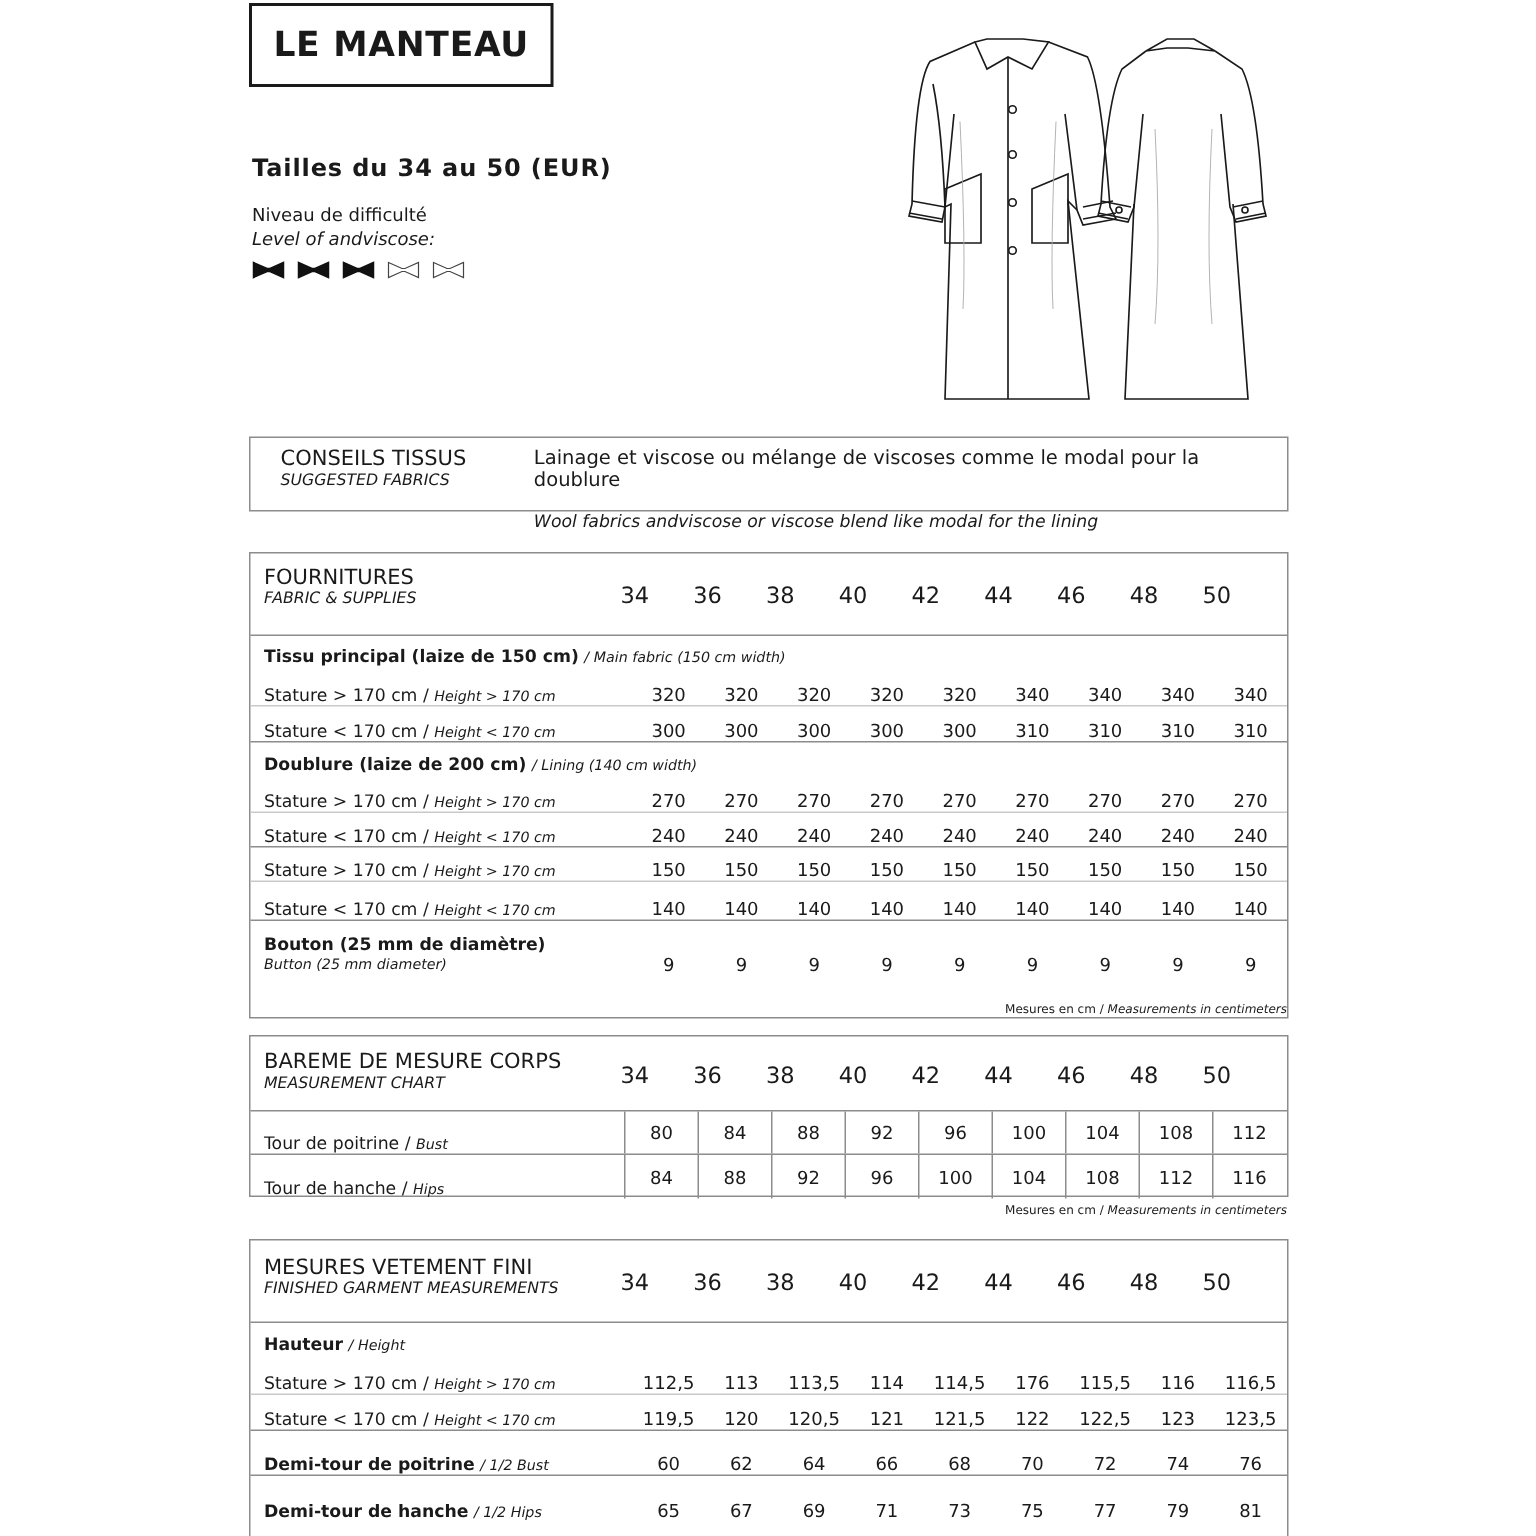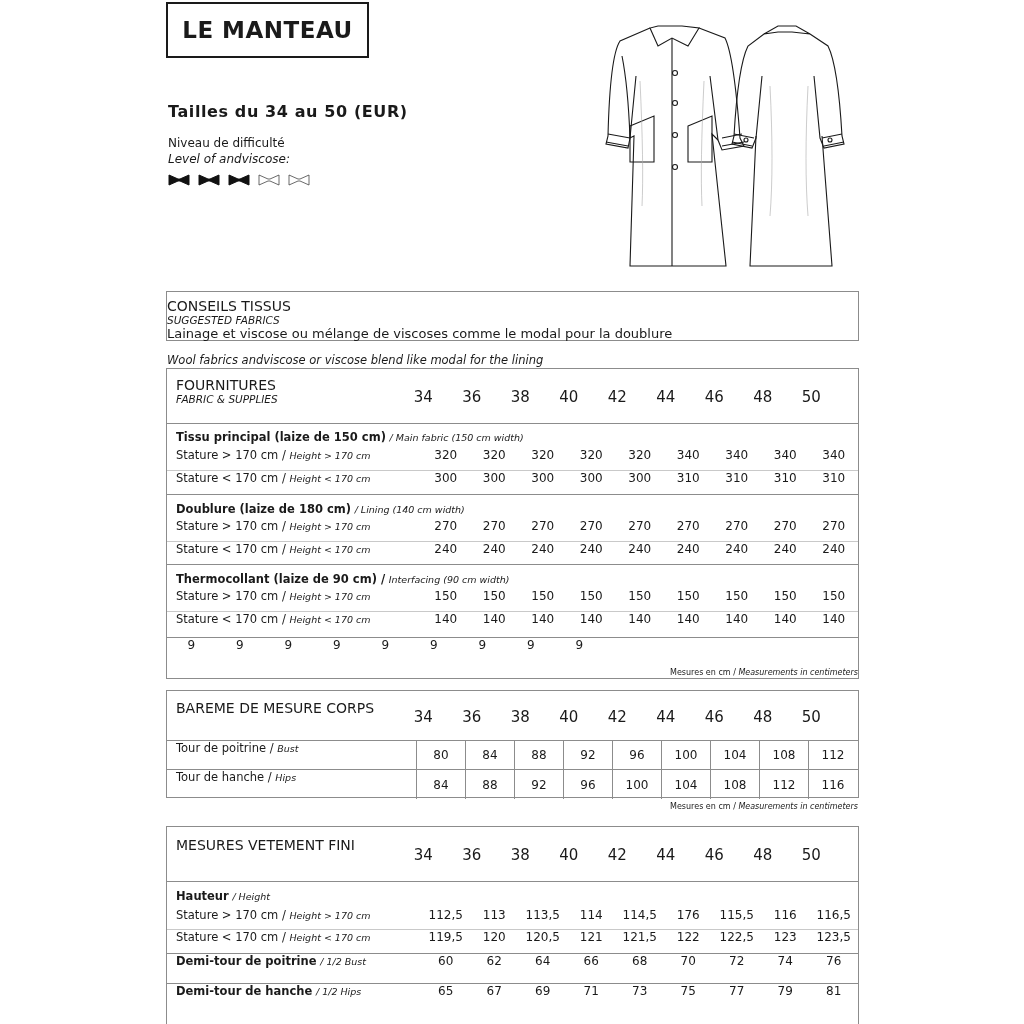--- a/index.html
+++ b/index.html
@@ -15,29 +15,29 @@
   .bows { position: absolute; left: 168px; top: 174px; display: flex; gap: 8px; }
   .bow { width: 22px; height: 12px; }
 
   .drawing { position: absolute; left: 600px; top: 16px; width: 260px; height: 256px; }
 
   .box { position: absolute; left: 166px; width: 693px; border: 1px solid #8c8c8c; }
   .hdr-fr { font-size: 14px; }
   .hdr-en { font-size: 10.5px; font-style: italic; }
 
   
-  .conseils { top: 291px; height: 50px; display: flex; padding: 6px 0; flex-direction: column; }
+  .conseils { top: 291px; height: 50px; display: flex; padding: 6px 20px; }
   .conseils .left { width: 177px; }
   .conseils .right { font-size: 13px; }
   .conseils .right .en { font-size: 11.5px; font-style: italic; margin-top: 12px; }
 
   .sizes { position: absolute; left: 232px; display: flex; }
   .sizes div { width: 48.5px; text-align: center; font-size: 15px; }
 
-  .row { position: relative; display: flex; align-items: flex-start; font-size: 11.5px; }
+  .row { position: relative; display: flex; align-items: flex-end; font-size: 11.5px; }
   .row .label { padding-left: 9px; width: 258px; white-space: nowrap; }
   .row .label i { font-size: 9.5px; }
   .row .label b { font-weight: bold; }
   .row .vals { display: flex; margin-left: 0; }
   .row .vals div { width: 48.5px; text-align: center; font-size: 12px; }
   .sep-light { border-top: 1px solid #c9c9c9; }
   .sep-dark { border-top: 1px solid #8c8c8c; }
   .section-title { font-size: 11.5px; padding-left: 9px; }
   .section-title b { font-weight: bold; }
   .section-title i { font-size: 9.5px; }
@@ -163,21 +163,21 @@
         <div>300</div>
         <div>310</div>
         <div>310</div>
         <div>310</div>
         <div>310</div>
     </div>
   </div>
   <div class="sep-dark"></div>
 
   <div class="section-title" style="height:24px;line-height:28px;">
-    <b>Doublure (laize de 180 cm)</b> <i>/ Lining (140 cm width)</i>
+    <b>Doublure (laize de 200 cm)</b> <i>/ Lining (140 cm width)</i>
   </div>
   <div class="row" style="height:22px;">
     <div class="label"><span>Stature &gt; 170 cm /</span> <i>Height &gt; 170 cm</i></div>
     <div class="vals">
       <div>270</div>
         <div>270</div>
         <div>270</div>
         <div>270</div>
         <div>270</div>
         <div>270</div>
@@ -196,23 +196,20 @@
         <div>240</div>
         <div>240</div>
         <div>240</div>
         <div>240</div>
         <div>240</div>
         <div>240</div>
     </div>
   </div>
   <div class="sep-dark"></div>
 
-  <div class="section-title" style="height:24px;line-height:28px;">
-    <b>Thermocollant (laize de 90 cm) /</b> <i>Interfacing (90 cm width)</i>
-  </div>
   <div class="row" style="height:22px;">
     <div class="label"><span>Stature &gt; 170 cm /</span> <i>Height &gt; 170 cm</i></div>
     <div class="vals">
       <div>150</div>
         <div>150</div>
         <div>150</div>
         <div>150</div>
         <div>150</div>
         <div>150</div>
         <div>150</div>
@@ -231,40 +228,45 @@
         <div>140</div>
         <div>140</div>
         <div>140</div>
         <div>140</div>
         <div>140</div>
     </div>
   </div>
   <div class="sep-dark"></div>
 
   <div class="row" style="height:36px;">
+    <div class="label" style="line-height:13px;">
+      <b style="font-weight:bold;">Bouton (25 mm de diamètre)</b><br>
+      <i style="font-size:9.5px;">Button (25 mm diameter)</i>
+    </div>
     <div class="vals">
       <div>9</div>
         <div>9</div>
         <div>9</div>
         <div>9</div>
         <div>9</div>
         <div>9</div>
         <div>9</div>
         <div>9</div>
         <div>9</div>
     </div>
   </div>
 </div>
 <div class="note" style="top:668px;">
   <span>Mesures en cm /</span> <i>Measurements in centimeters</i>
 </div>
 
 <div class="box" style="top:690px;height:108px;">
   <div style="height:49px;position:relative;padding:9px 9px;">
     <div class="hdr-fr">BAREME DE MESURE CORPS</div>
+    <div class="hdr-en">MEASUREMENT CHART</div>
     <div class="sizes" style="top:17px;">
       <div>34</div>
         <div>36</div>
         <div>38</div>
         <div>40</div>
         <div>42</div>
         <div>44</div>
         <div>46</div>
         <div>48</div>
         <div>50</div>
@@ -301,20 +303,21 @@
     </div>
   </div>
 </div>
 <div class="note" style="top:802px;">
   <span>Mesures en cm /</span> <i>Measurements in centimeters</i>
 </div>
 
 <div class="box" style="top:826px;height:231px;">
   <div style="height:54px;position:relative;padding:10px 9px;">
     <div class="hdr-fr">MESURES VETEMENT FINI</div>
+    <div class="hdr-en">FINISHED GARMENT MEASUREMENTS</div>
     <div class="sizes" style="top:19px;">
       <div>34</div>
         <div>36</div>
         <div>38</div>
         <div>40</div>
         <div>42</div>
         <div>44</div>
         <div>46</div>
         <div>48</div>
         <div>50</div>

